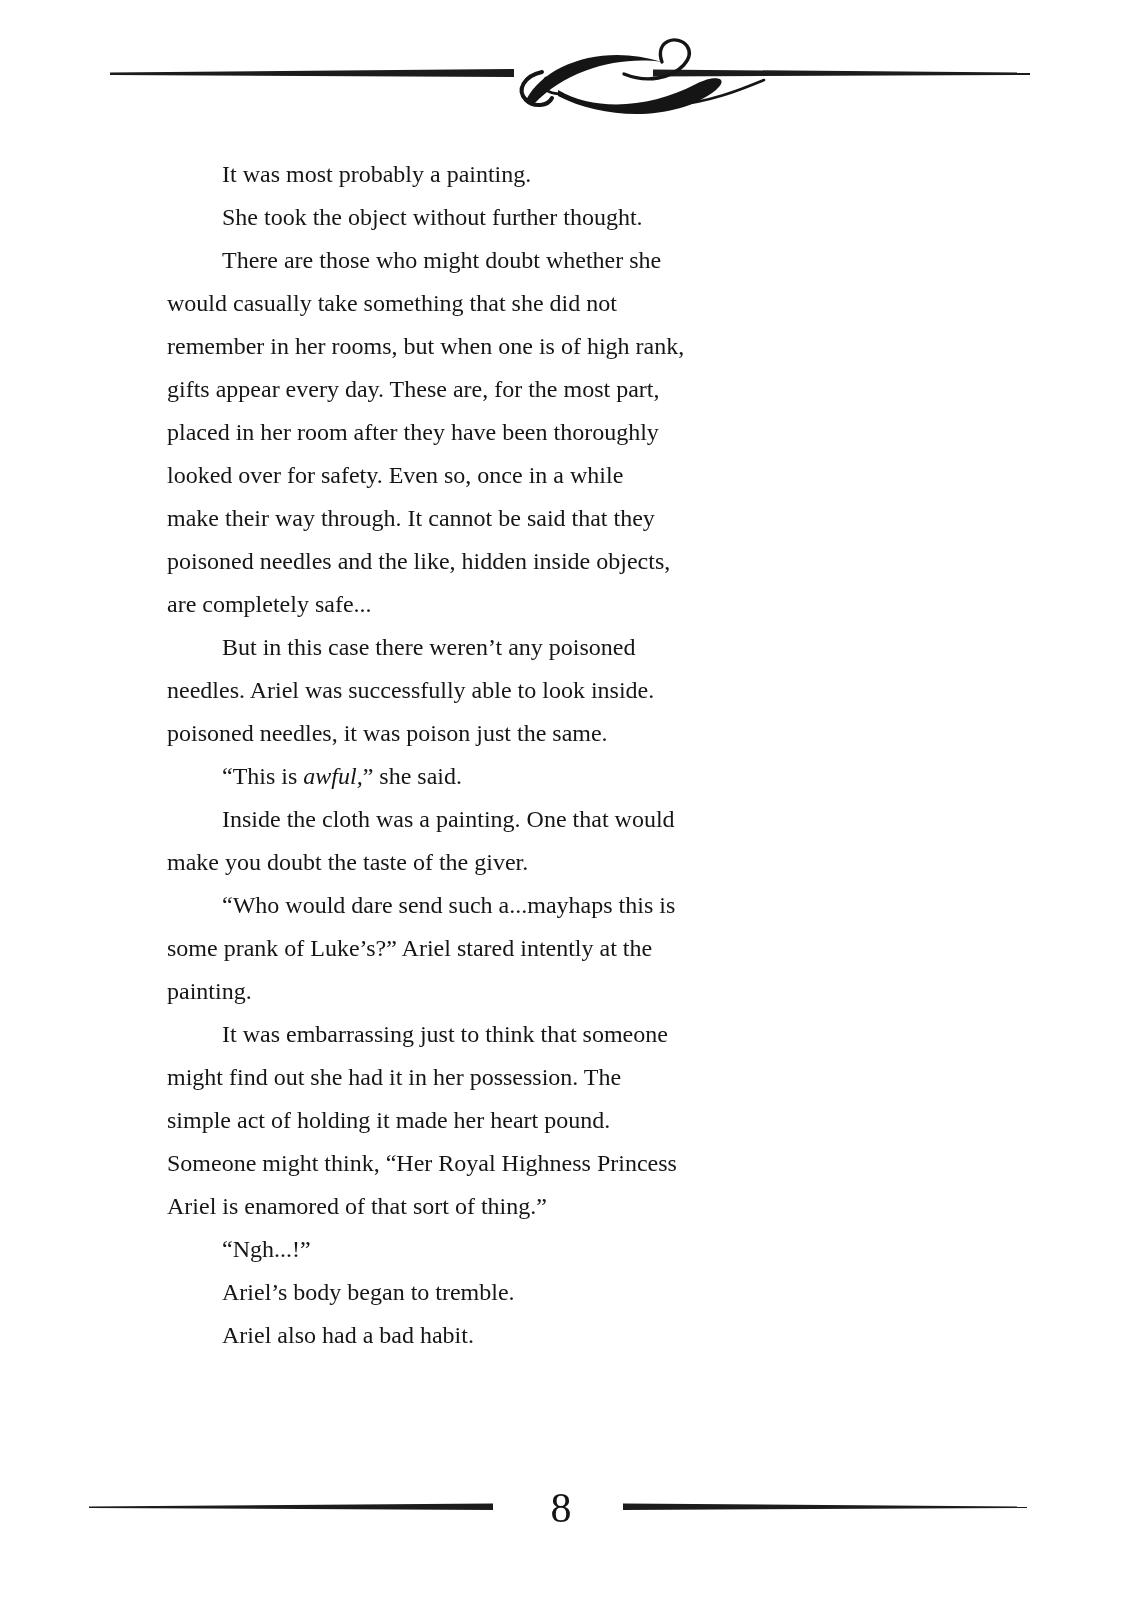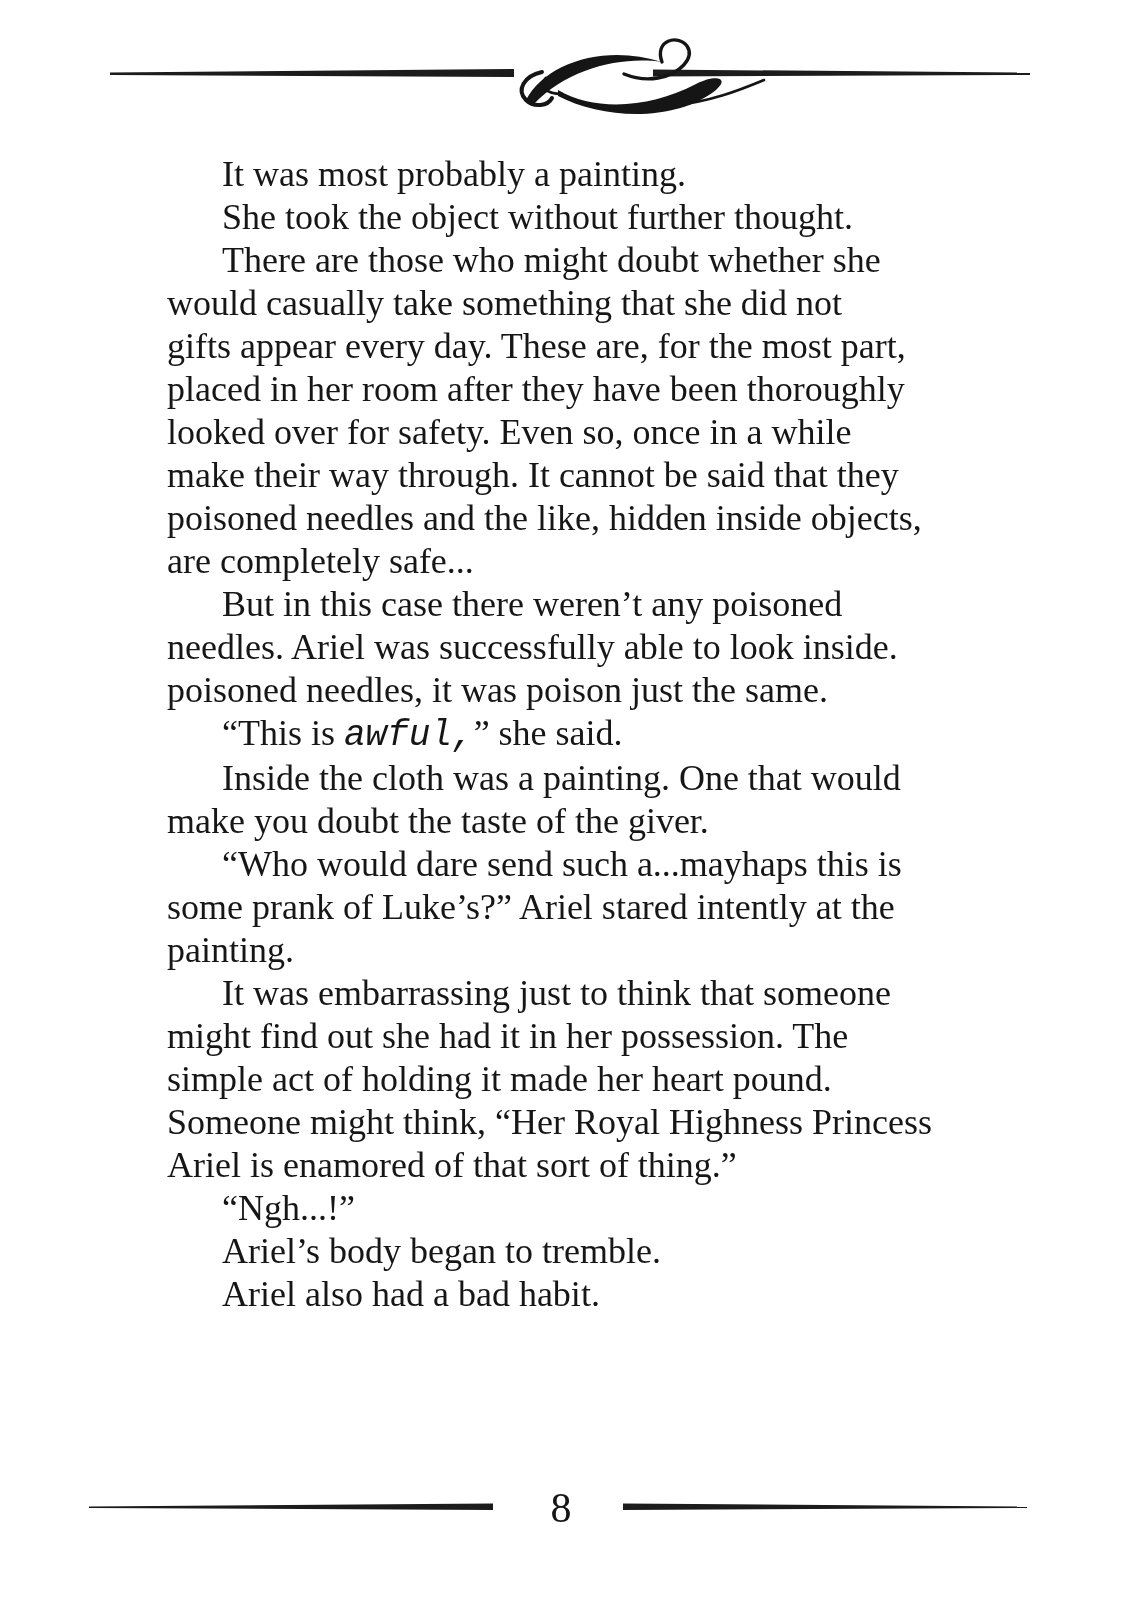--- a/index.html
+++ b/index.html
@@ -24,28 +24,28 @@
     top: 32px;
     width: 920px;
     height: 96px;
   }
   .header-divider svg { display: block; width: 100%; height: 100%; }
   .text-block {
     position: absolute;
     left: 167px;
     top: 153px;
     width: 810px;
-    font-size: 36px;
+    font-size: 24px;
     line-height: 43px;
     color: #161616;
   }
   .para { margin: 0; padding: 0; }
   .line { white-space: nowrap; }
   .line.first { padding-left: 55px; }
-  .line em { font-style: italic; font-family: Liberation Mono, monospace; }
+  .line em { font-style: italic; }
   .footer {
     position: absolute;
     left: 0;
     top: 1488px;
     width: 1122px;
     height: 60px;
   }
   .footer-line {
     position: absolute;
     top: 0;
@@ -97,20 +97,21 @@
   <div class="text-block">
       <div class="para">
         <div class="line first"><span>It was most probably a painting.</span></div>
       </div>
       <div class="para">
         <div class="line first"><span>She took the object without further thought.</span></div>
       </div>
       <div class="para">
         <div class="line first"><span>There are those who might doubt whether she</span></div>
         <div class="line"><span>would casually take something that she did not</span></div>
+        <div class="line"><span>remember in her rooms, but when one is of high rank,</span></div>
         <div class="line"><span>gifts appear every day. These are, for the most part,</span></div>
         <div class="line"><span>placed in her room after they have been thoroughly</span></div>
         <div class="line"><span>looked over for safety. Even so, once in a while</span></div>
         <div class="line"><span>make their way through. It cannot be said that they</span></div>
         <div class="line"><span>poisoned needles and the like, hidden inside objects,</span></div>
         <div class="line"><span>are completely safe...</span></div>
       </div>
       <div class="para">
         <div class="line first"><span>But in this case there weren’t any poisoned</span></div>
         <div class="line"><span>needles. Ariel was successfully able to look inside.</span></div>

